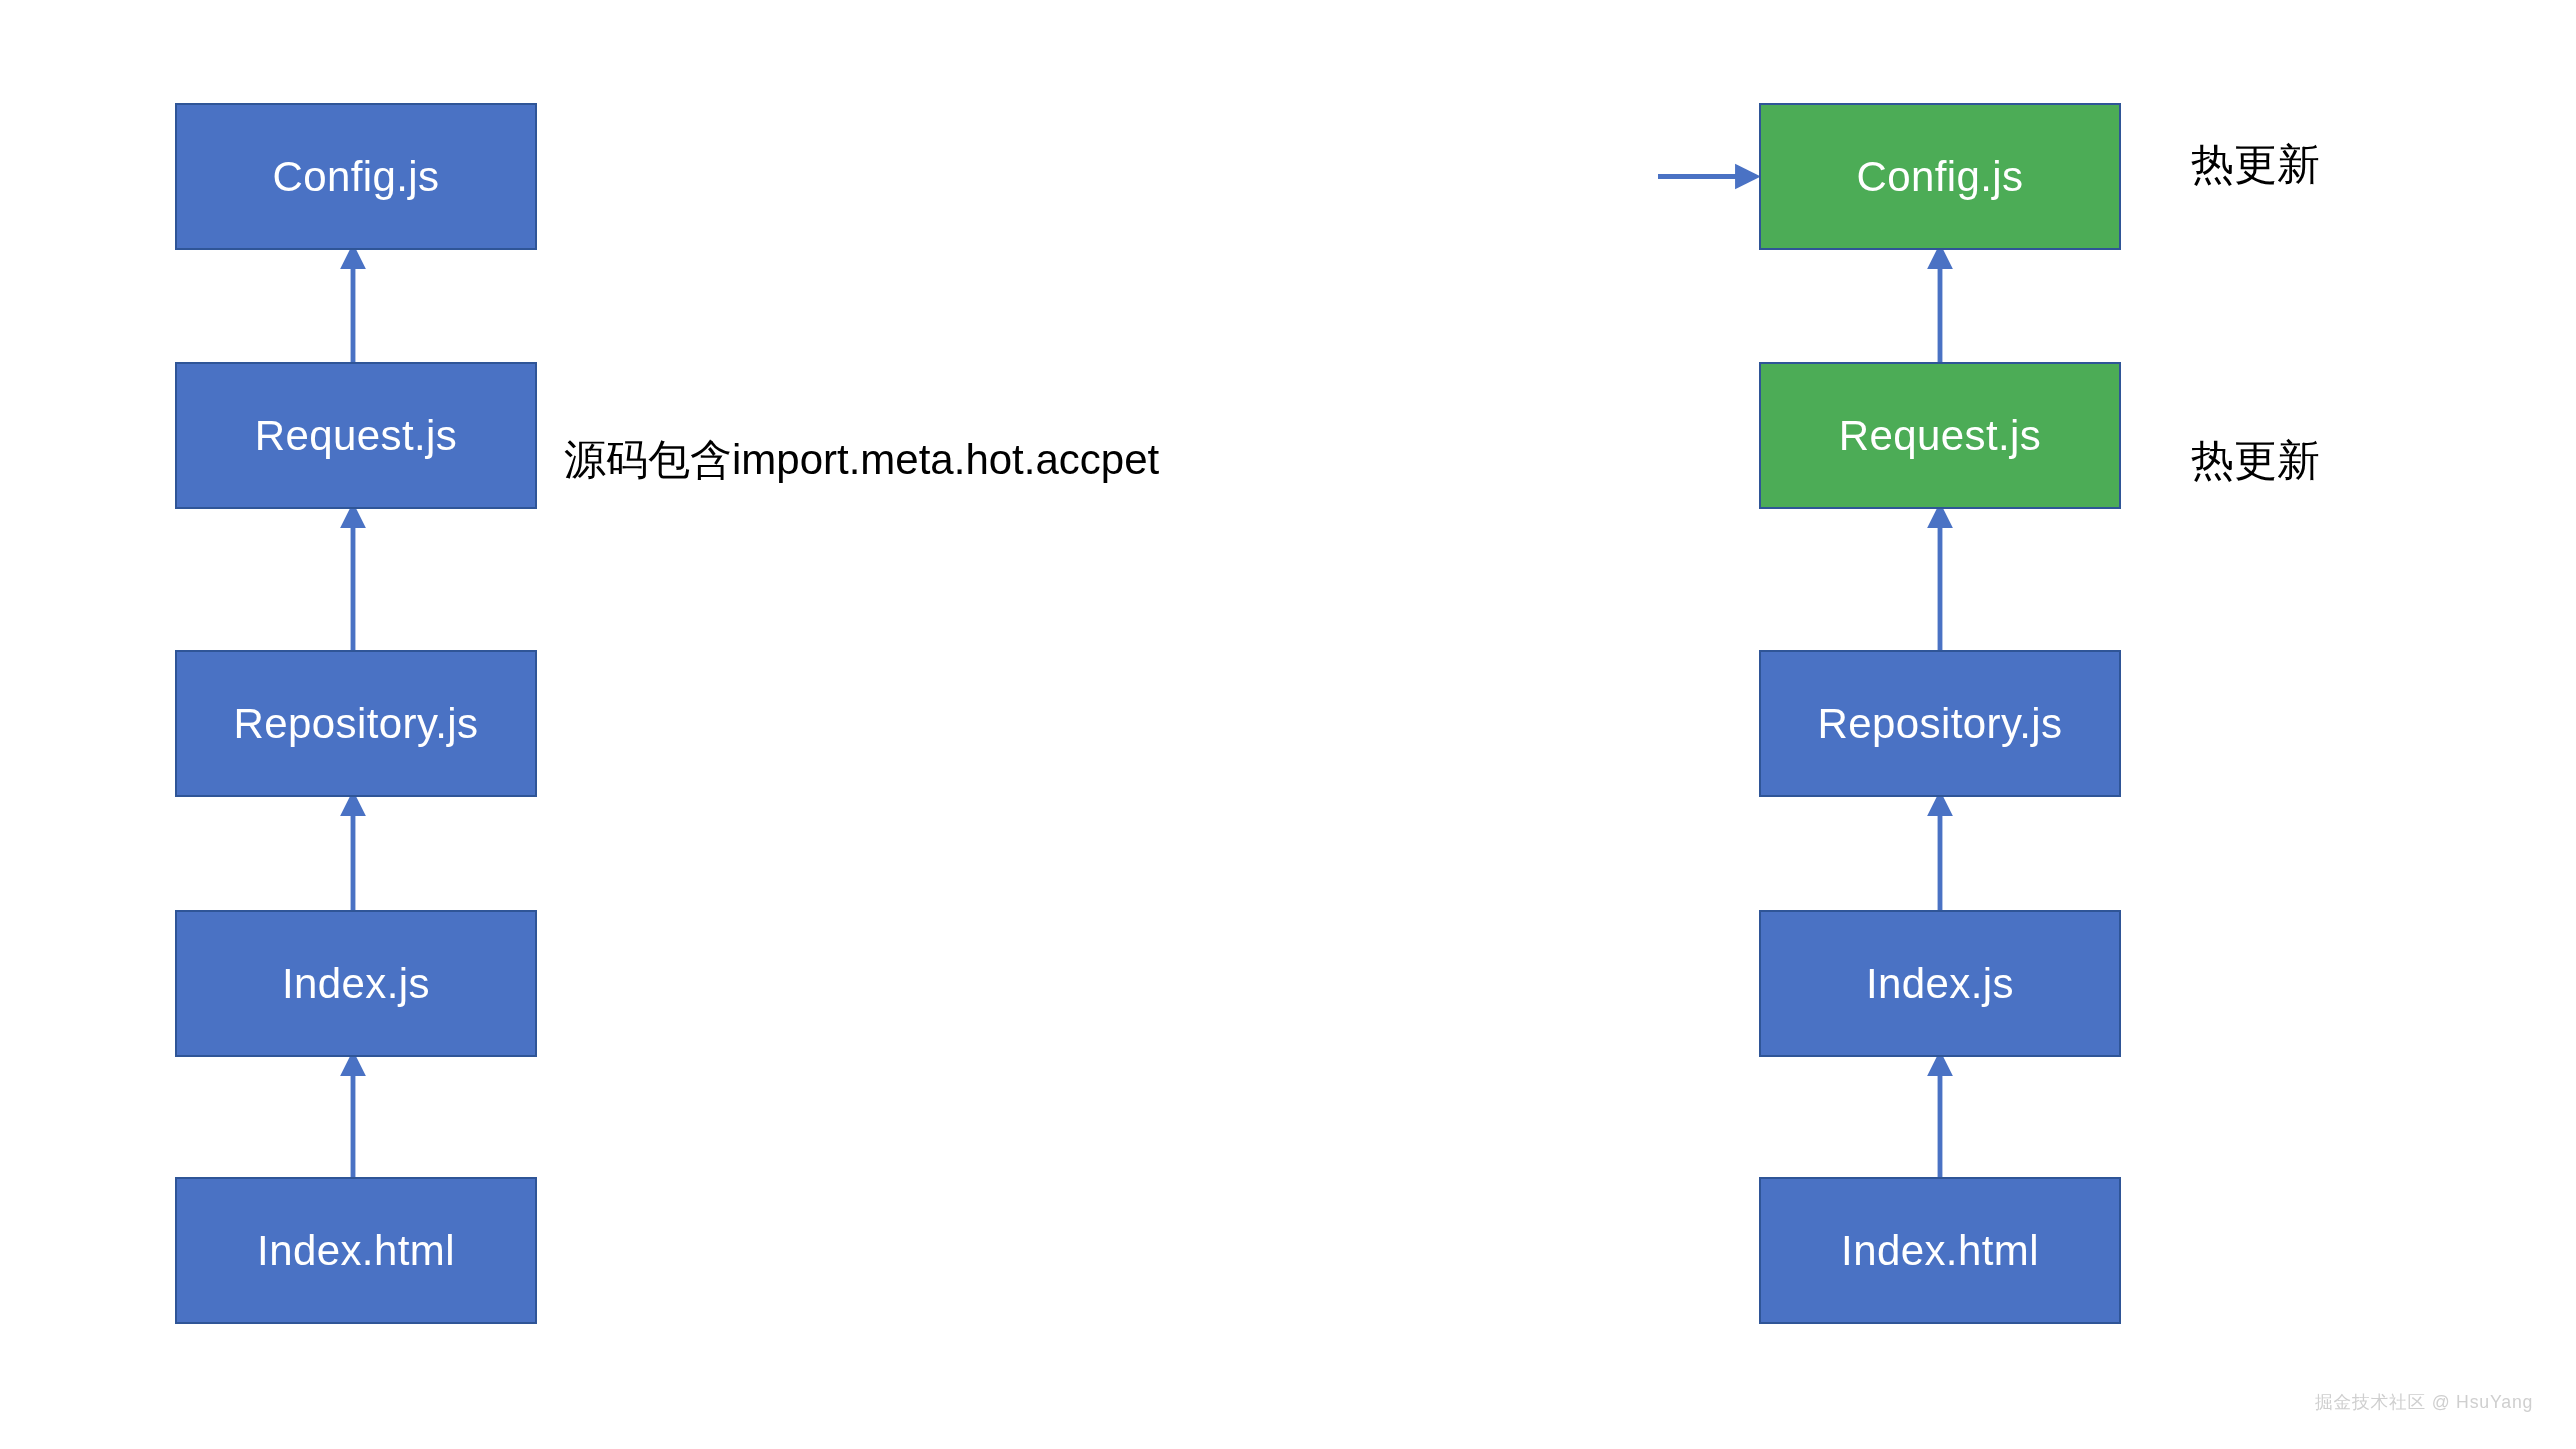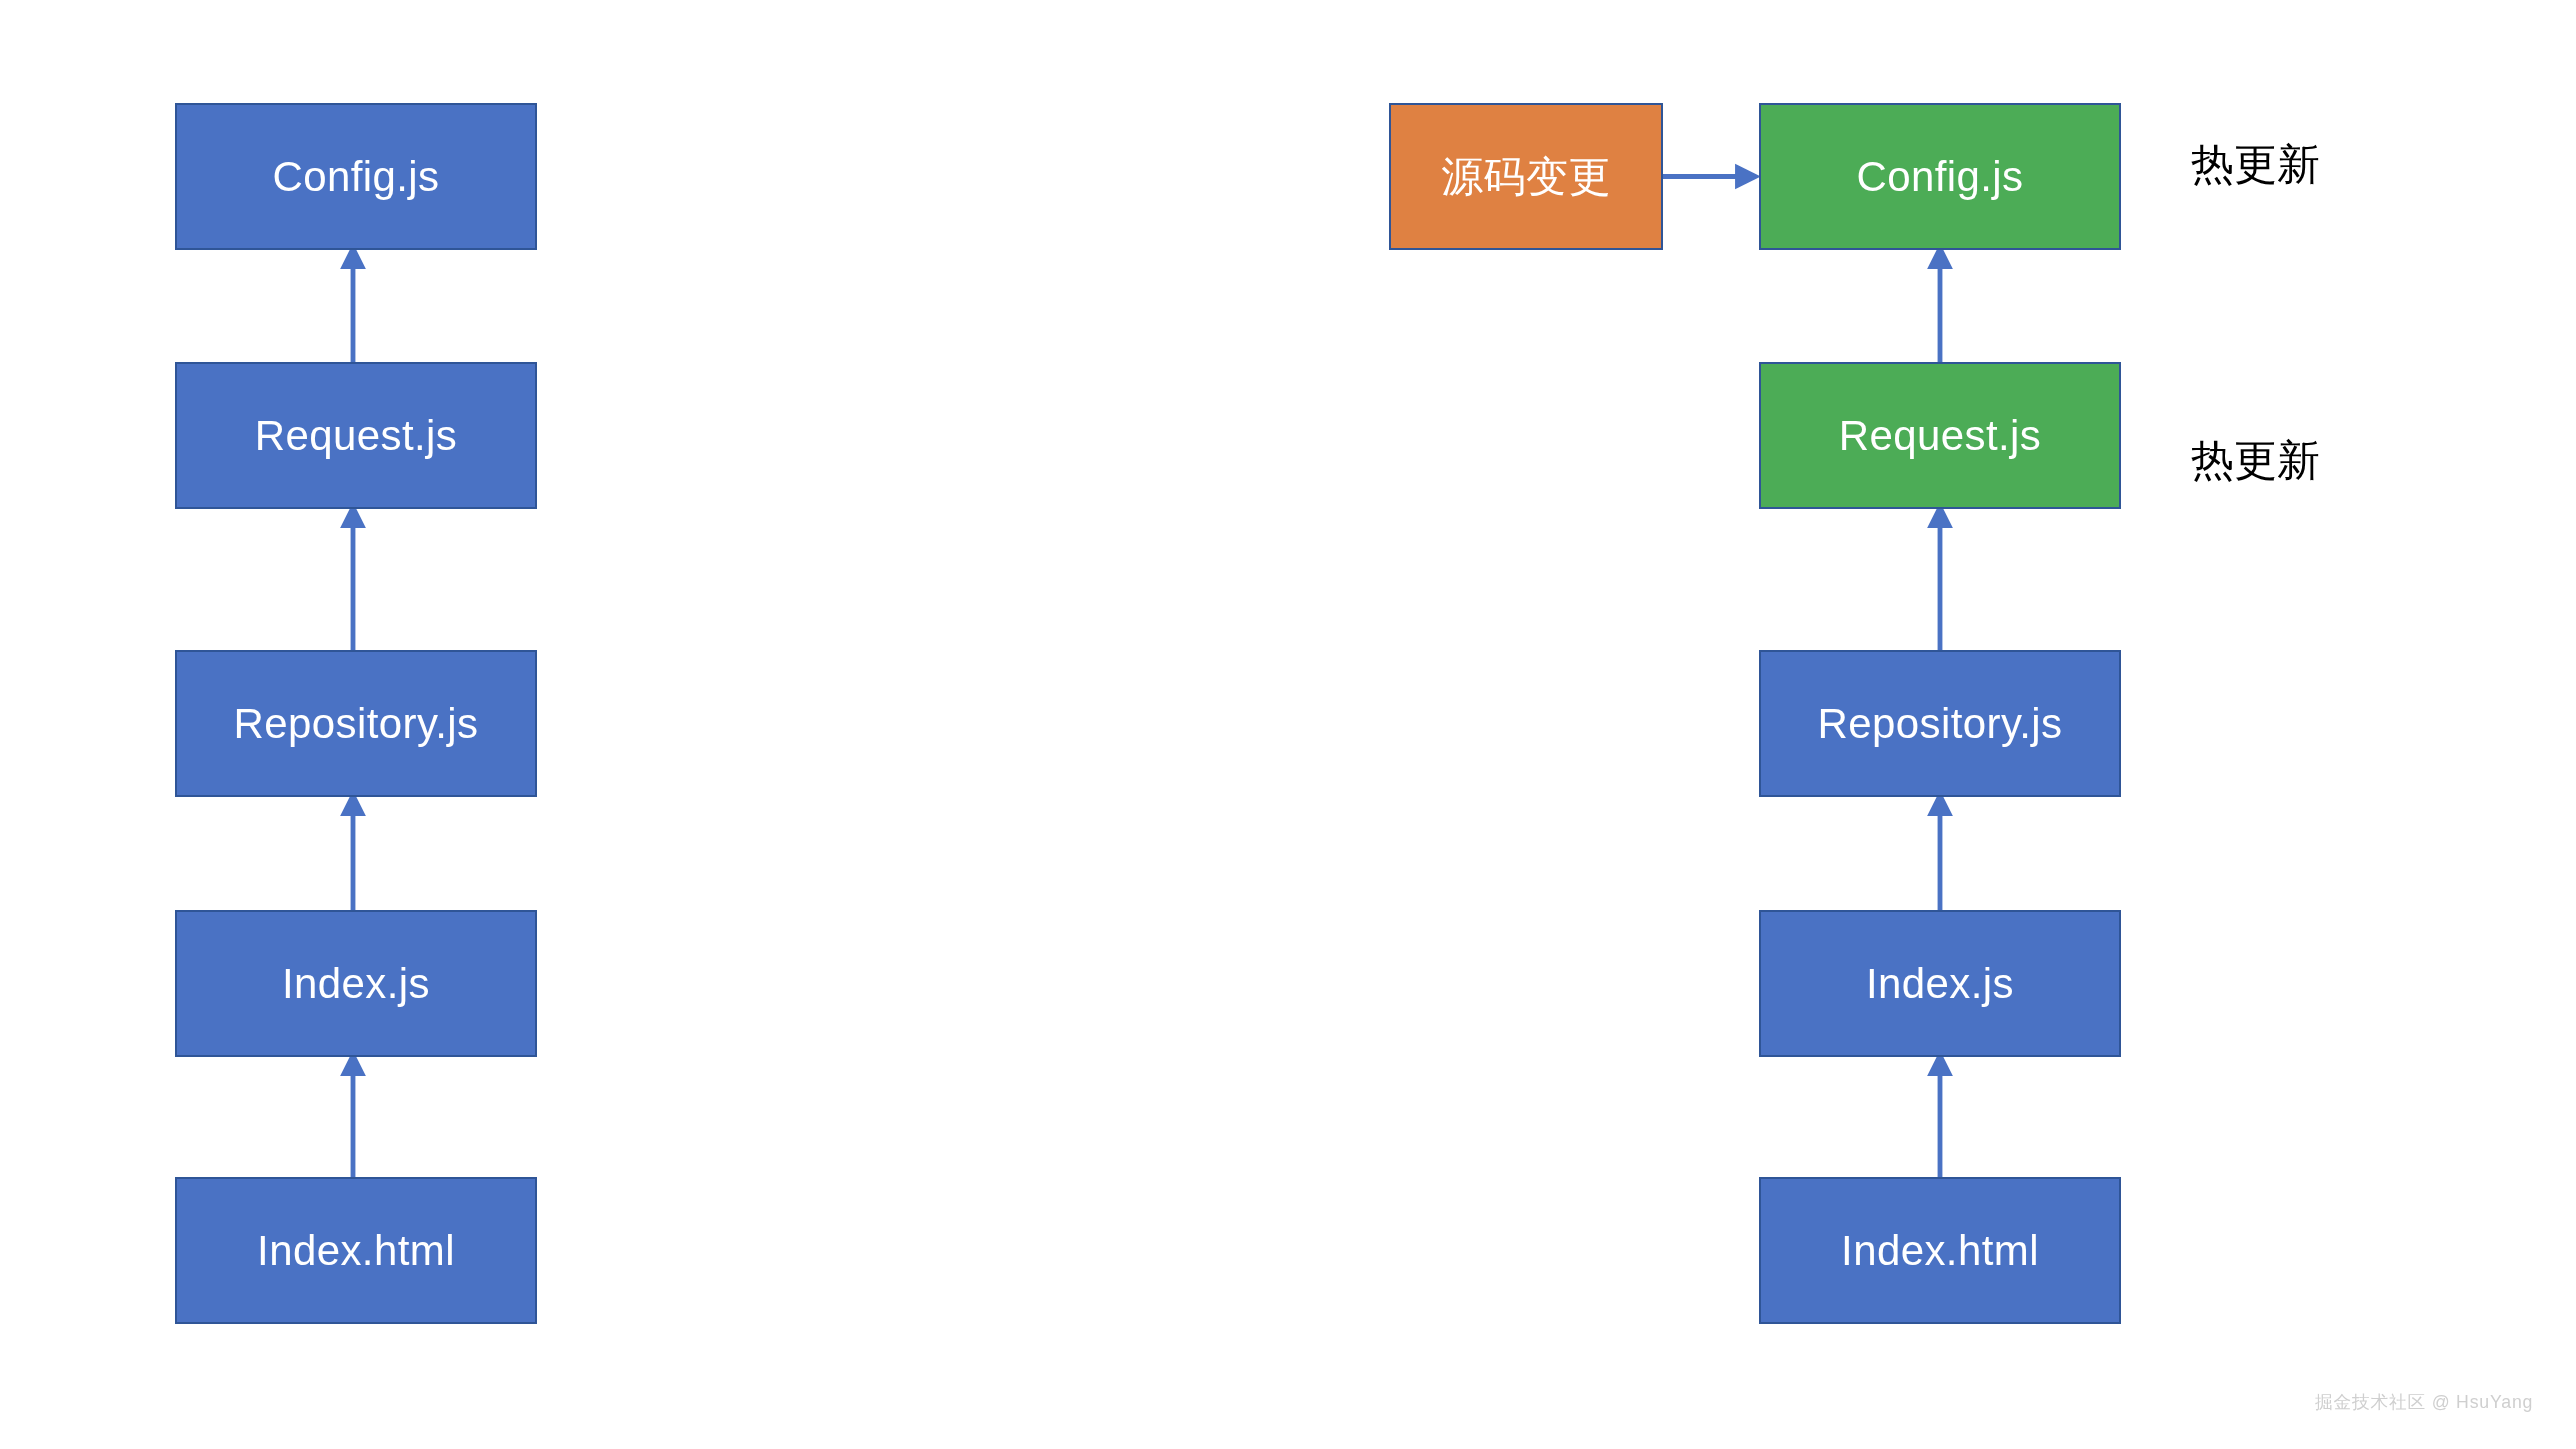--- a/index.html
+++ b/index.html
@@ -92,20 +92,21 @@
   </div>
 
   <div class="node blue" style="left:175px; top:910px; width:362px; height:147px;">
     <span class="label">Index.js</span>
   </div>
 
   <div class="node blue" style="left:175px; top:1177px; width:362px; height:147px;">
     <span class="label">Index.html</span>
   </div>
 
+  <div class="plain-text" style="left:564px; top:439px;">源码包含import.meta.hot.accpet</div>
 
   <svg class="arrow-v" style="left:1923px; top:1047px; width:34px; height:137px;" viewBox="0 0 42 170">
     <line x1="21" y1="170" x2="21" y2="30" stroke="#4a72c4" stroke-width="6"></line>
     <polygon points="21,4 5,36 37,36" fill="#4a72c4"></polygon>
   </svg>
 
   <svg class="arrow-v" style="left:1923px; top:787px; width:34px; height:137px;" viewBox="0 0 42 170">
     <line x1="21" y1="170" x2="21" y2="30" stroke="#4a72c4" stroke-width="6"></line>
     <polygon points="21,4 5,36 37,36" fill="#4a72c4"></polygon>
   </svg>
@@ -118,23 +119,20 @@
   <svg class="arrow-v" style="left:1923px; top:240px; width:34px; height:137px;" viewBox="0 0 42 170">
     <line x1="21" y1="170" x2="21" y2="30" stroke="#4a72c4" stroke-width="6"></line>
     <polygon points="21,4 5,36 37,36" fill="#4a72c4"></polygon>
   </svg>
 
   <svg class="arrow-h" style="left:1658px; top:158px; width:106px; height:37px;" viewBox="0 0 132 46">
     <line x1="0" y1="23" x2="100" y2="23" stroke="#4a72c4" stroke-width="6"></line>
     <polygon points="128,23 96,7 96,39" fill="#4a72c4"></polygon>
   </svg>
 
-  <div class="node orange" style="left:1389px; top:103px; width:274px; height:147px;">
-    <span class="label">源码变更</span>
-  </div>
 
   <div class="node green" style="left:1759px; top:103px; width:362px; height:147px;">
     <span class="label">Config.js</span>
   </div>
 
   <div class="node green" style="left:1759px; top:362px; width:362px; height:147px;">
     <span class="label">Request.js</span>
   </div>
 
   <div class="node blue" style="left:1759px; top:650px; width:362px; height:147px;">

